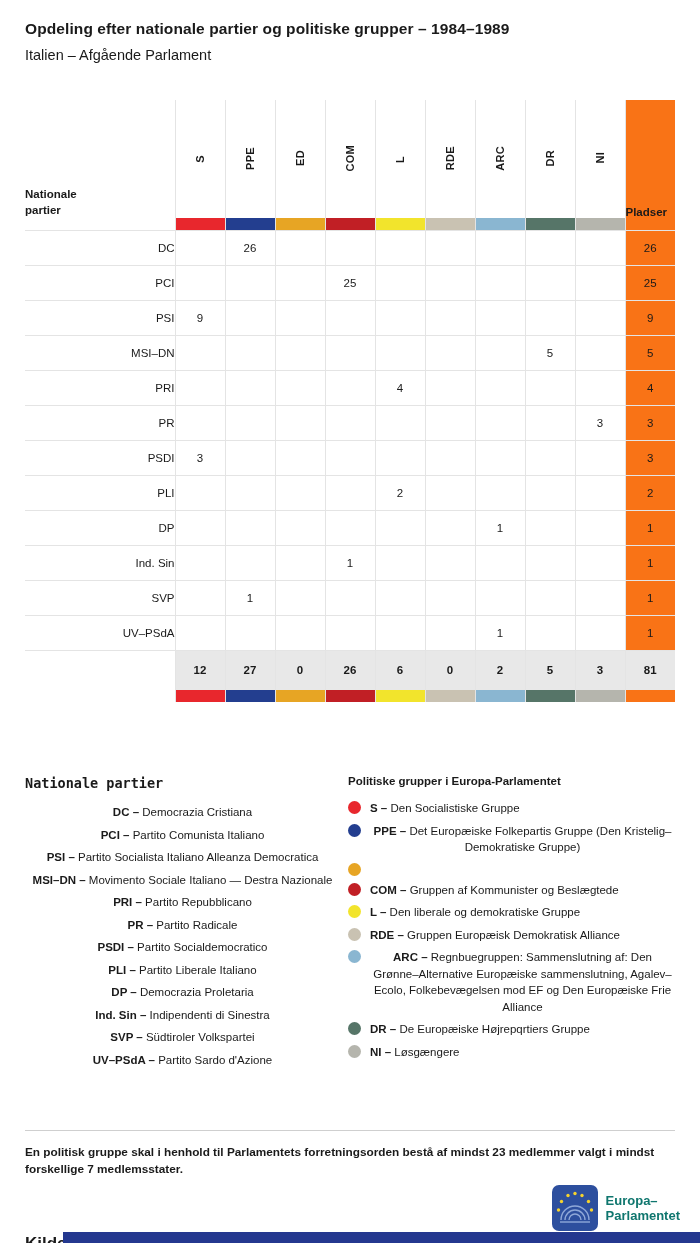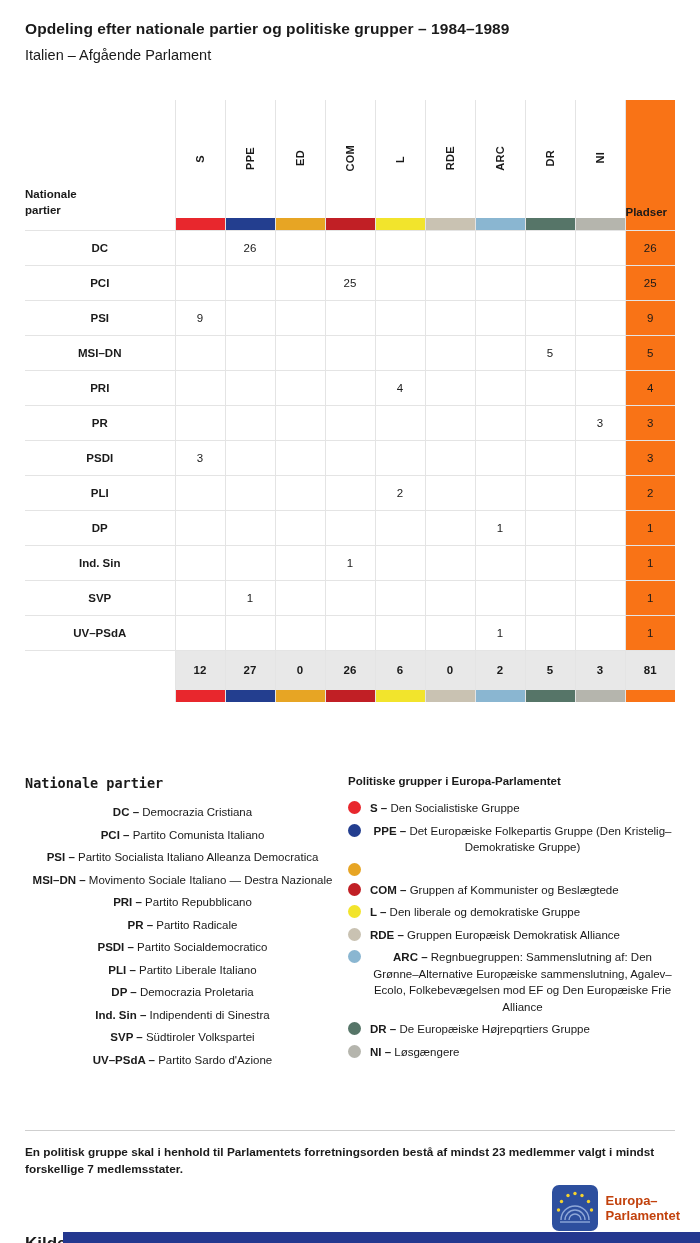--- a/index.html
+++ b/index.html
@@ -22,21 +22,21 @@
   .hdr-label-text { display: inline-block; max-width: 62px; line-height: 1.4; overflow-wrap: anywhere; font-size: 11.5px; }
 
   .seats-col { background: #f97316; }
   .seats-hdr { vertical-align: bottom; text-align: left; font-weight: 700; font-size: 11.5px; padding: 0 0 8px 2px; }
 
   .bar-row td { height: 12px; }
   thead .bar-row td { border-bottom: 1px solid #e4e4e4; }
   .bar-spacer { background: transparent; }
 
   .data-row td { height: 35px; border-bottom: 1px solid #e4e4e4; text-align: center; font-weight: 400; }
-  .data-row .party-name { text-align: center; font-weight: 700; }
+  .data-row .party-name { text-align: right; font-weight: 400; }
   .seats-num { font-weight: 700; text-align: center; }
 
   .totals-row td { height: 40px; background: #e8e8e8; text-align: center; font-weight: 700; }
   .totals-row .totals-spacer { background: #ffffff; }
 
   .legends { position: absolute; left: 25px; top: 775px; width: 650px; display: flex; }
   .legend-left { width: 315px; }
   .legend-right { width: 327px; margin-left: 8px; }
   .legend-left-title { font-family: "DejaVu Sans Mono", monospace; font-weight: 700; font-size: 13.5px; margin-bottom: 13px; }
   .legend-right-title { font-weight: 700; font-size: 11.5px; margin-bottom: 13px; }
@@ -46,21 +46,21 @@
   .dot { flex: 0 0 13px; width: 13px; height: 13px; border-radius: 50%; margin-right: 9px; margin-top: 1px; }
   .gtext { display: block; }
 
   .footnote { position: absolute; left: 25px; top: 1130px; width: 650px; border-top: 1px solid #cfcfcf; padding-top: 13px; font-size: 11.8px; line-height: 17px; font-weight: bold; }
 
   .source { position: absolute; left: 25px; top: 1210px; font-size: 17px; margin-top: 24px; }
   .source-label { font-weight: 700; margin-right: 4px; }
 
   .logo { position: absolute; right: 20px; top: 1185px; display: flex; align-items: center; }
   .logo-icon { width: 46px; height: 46px; margin-right: 8px; }
-  .logo-text { font-weight: 700; font-size: 13px; line-height: 15px; color: #c2410c; }
+  .logo-text { font-weight: 700; font-size: 13px; line-height: 15px; color: #0f766e; }
 
   .bottom-bar { position: absolute; right: 0; bottom: 0; width: 637px; height: 11px; background: #24388f; }
 </style>
 </head>
 <body>
 
 <div class="page">
 
   <h1 class="title">Opdeling efter nationale partier og politiske grupper – 1984–1989</h1>
   <h2 class="subtitle">Italien – Afgående Parlament</h2>

